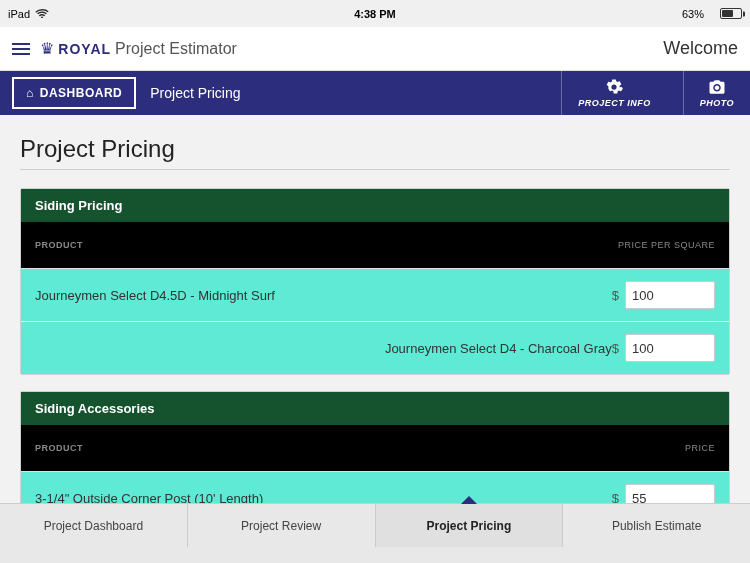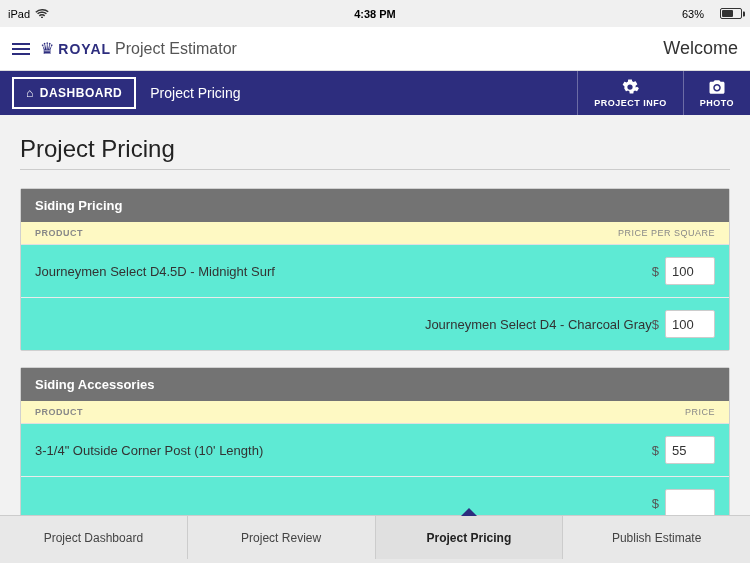--- a/index.html
+++ b/index.html
@@ -72,21 +72,22 @@
     }
     .nav-title {
       color: #fff;
       font-size: 14px;
       margin-left: 14px;
       flex: 1;
     }
     .nav-actions {
       display: flex;
       align-items: flex-start;
-      gap: 0;
+      gap: 16px;
+      font-style: italic;
     }
     .nav-action {
       display: flex;
       flex-direction: column;
       align-items: center;
       justify-content: center;
       padding: 0 16px;
       height: 44px;
       border-left: 1px solid rgba(255,255,255,0.3);
       color: #fff;
@@ -118,31 +119,31 @@
     }
 
     
     .section {
       background: #fff;
       border: 1px solid #d0d0d0;
       margin-bottom: 16px;
       border-radius: 2px;
     }
     .section-header {
-      background: #737373;
+      background: #14532d;
       padding: 9px 14px;
       color: #fff;
       font-size: 13px;
       font-weight: 600;
     }
     .section-col-headers {
       display: flex;
       justify-content: space-between;
-      padding: 6px 14px;
-      background: #fef9c3;
+      padding: 18px 14px;
+      background: #000000;
       border-bottom: 1px solid #e0e0e0;
     }
     .col-label {
       font-size: 9px;
       font-weight: 600;
       color: #888;
       letter-spacing: 0.5px;
       text-transform: uppercase;
     }
     .col-label-right {
@@ -168,34 +169,34 @@
     .row-price {
       display: flex;
       align-items: center;
       gap: 6px;
     }
     .dollar-sign {
       font-size: 13px;
       color: #555;
     }
     .price-input {
-      width: 50px;
+      width: 90px;
       height: 28px;
       border: 1px solid #ccc;
       border-radius: 2px;
       padding: 0 6px;
       font-size: 13px;
       color: #333;
       background: #fff;
     }
 
     
     .tab-bar {
       position: absolute;
-      bottom: 4px;
+      bottom: 16px;
       left: 0;
       width: 750px;
       height: 44px;
       background: #e8e8e8;
       border-top: 1px solid #ccc;
       display: flex;
       align-items: stretch;
     }
     .tab-item {
       flex: 1;

